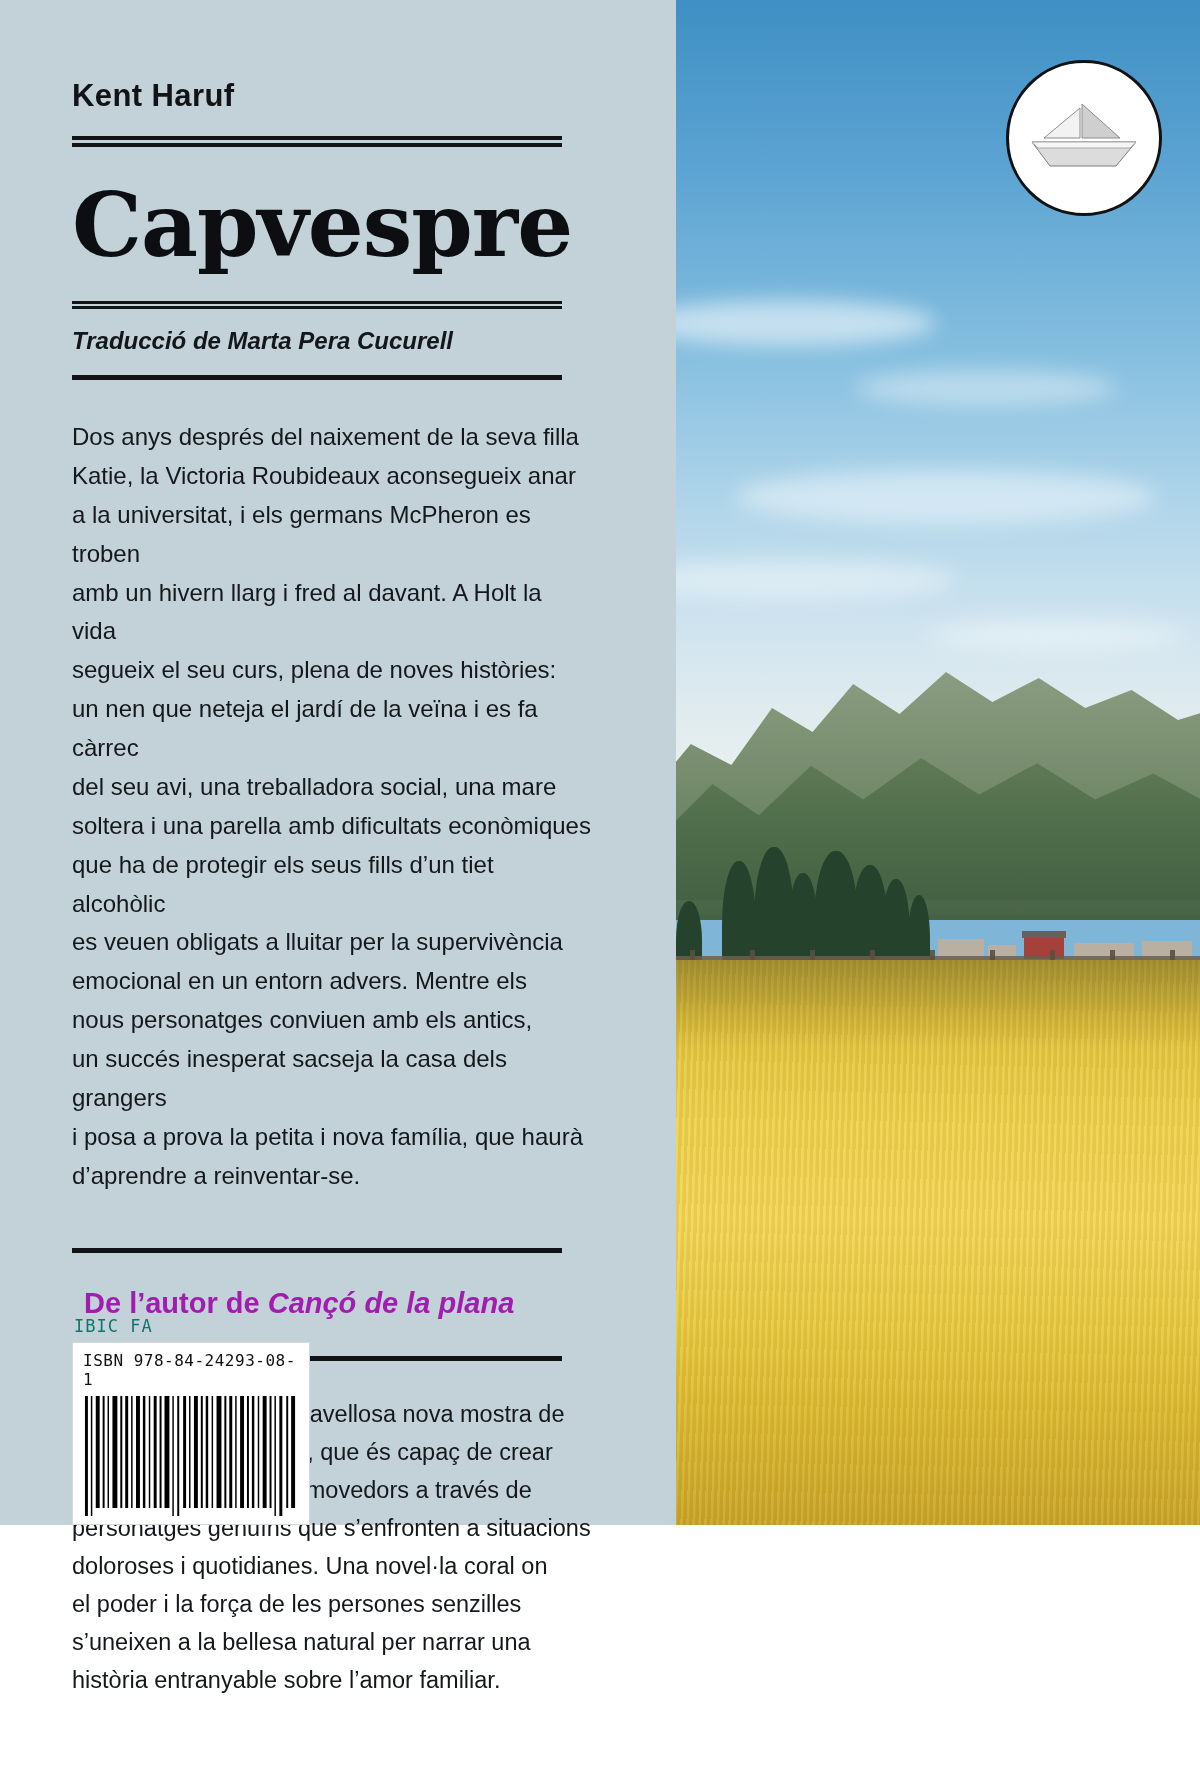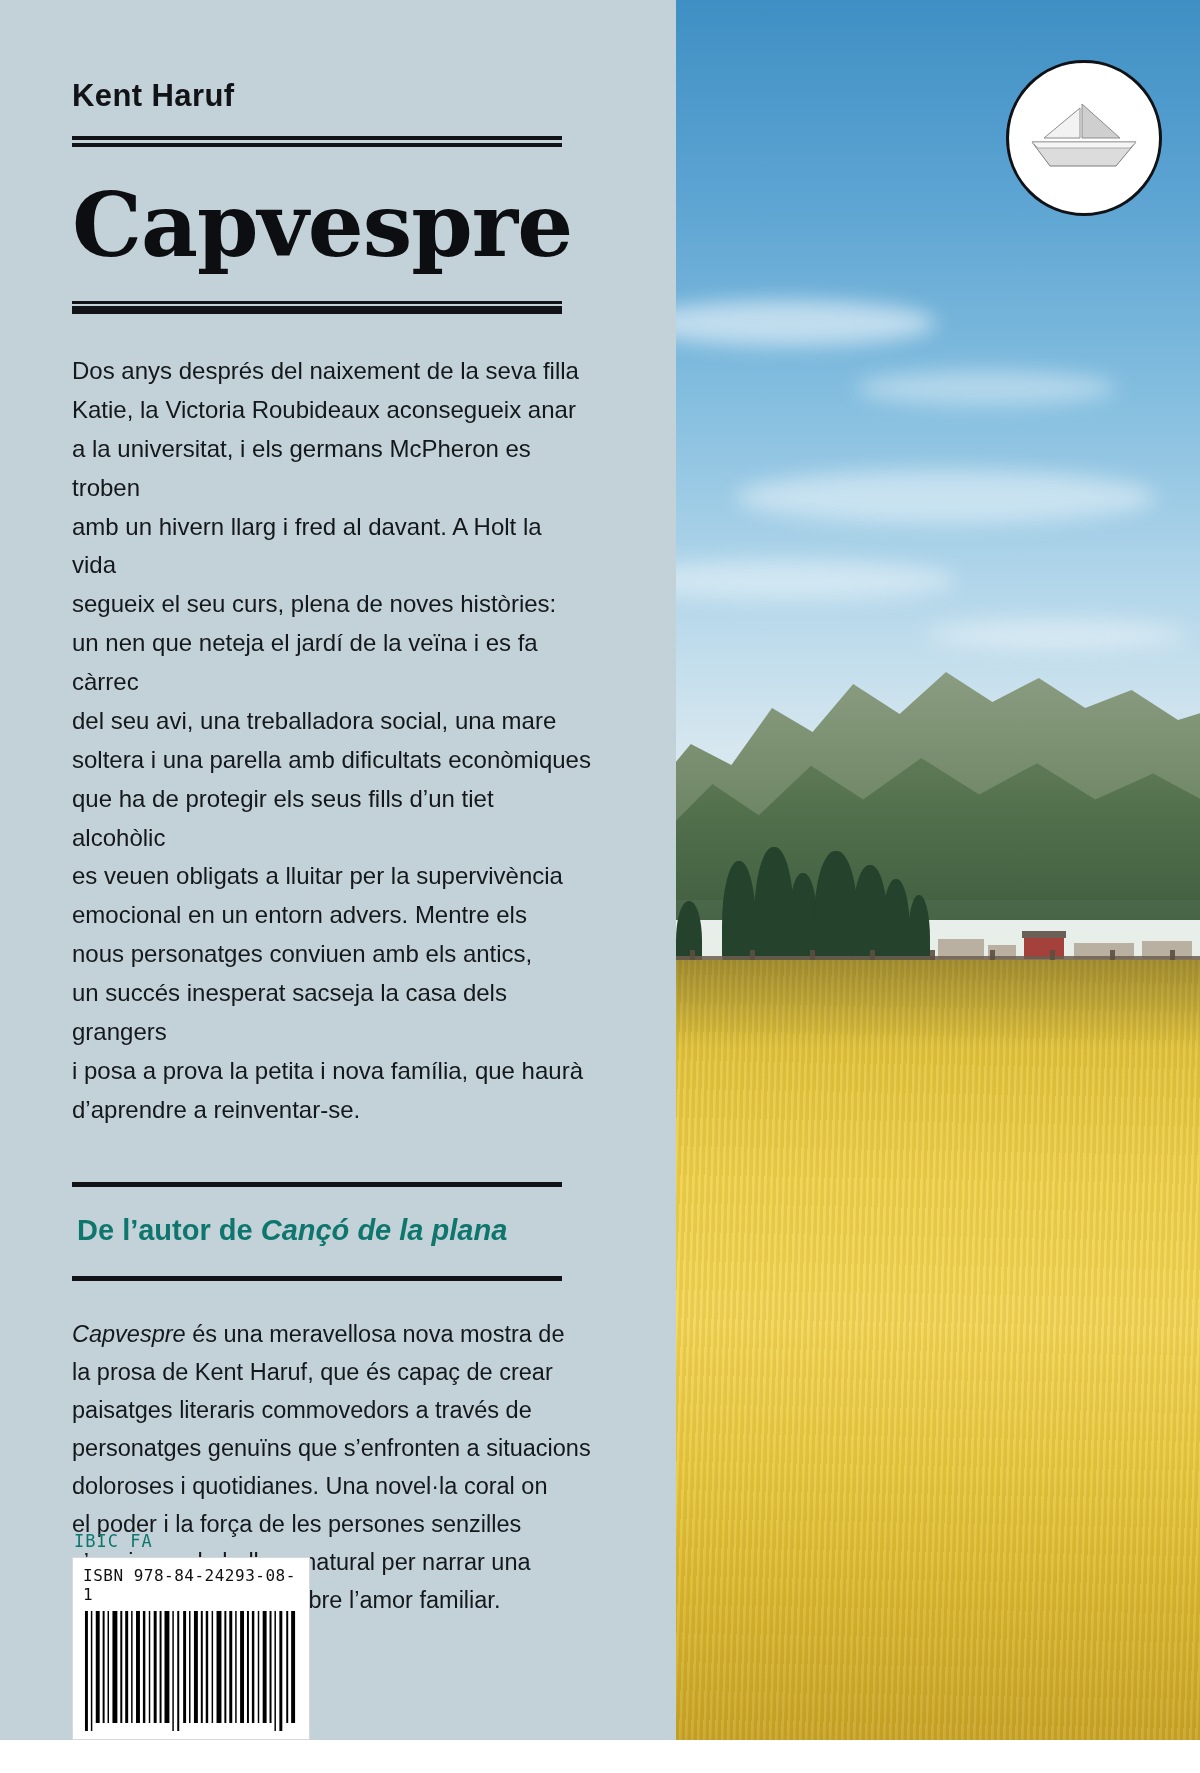--- a/index.html
+++ b/index.html
@@ -10,21 +10,21 @@
   body {
     width: 1200px;
     height: 1773px;
     font-family: "Liberation Sans", sans-serif;
     overflow: hidden;
   }
 
   .cover {
     position: relative;
     width: 1200px;
-    height: 1740px;
+    height: 1525px;
     display: flex;
     background: #c4d3d9;
   }
 
   
   .left-panel {
     position: relative;
     width: 676px;
     height: 100%;
     background: #c3d2d8;
@@ -103,22 +103,22 @@
     padding-top: 38px;
     white-space: pre-line;
   }
 
   .rule-d { margin-top: 52px; }
 
   .tagline {
     font-family: "Liberation Sans", sans-serif;
     font-weight: bold;
     font-size: 29px;
-    color: #0f766e;
-    margin: 5px;
+    color: #a21caf;
+    margin: 12px;
     padding: 22px 0 24px 0;
     width: 520px;
   }
   .tagline em {
     font-style: italic;
   }
 
   .rule-e { margin-top: 0; }
 
   .review {
@@ -333,20 +333,21 @@
   <div class="left-panel">
 
     <h2 class="author">Kent Haruf</h2>
 
     <hr class="rule rule-double rule-a">
 
     <h1 class="title">Capvespre</h1>
 
     <hr class="rule rule-thin-pair">
 
+    <p class="translator">Traducció de Marta Pera Cucurell</p>
 
     <hr class="rule rule-single rule-c">
 
     <p class="blurb">Dos anys després del naixement de la seva filla
 Katie, la Victoria Roubideaux aconsegueix anar
 a la universitat, i els germans McPheron es troben
 amb un hivern llarg i fred al davant. A Holt la vida
 segueix el seu curs, plena de noves històries:
 un nen que neteja el jardí de la veïna i es fa càrrec
 del seu avi, una treballadora social, una mare

